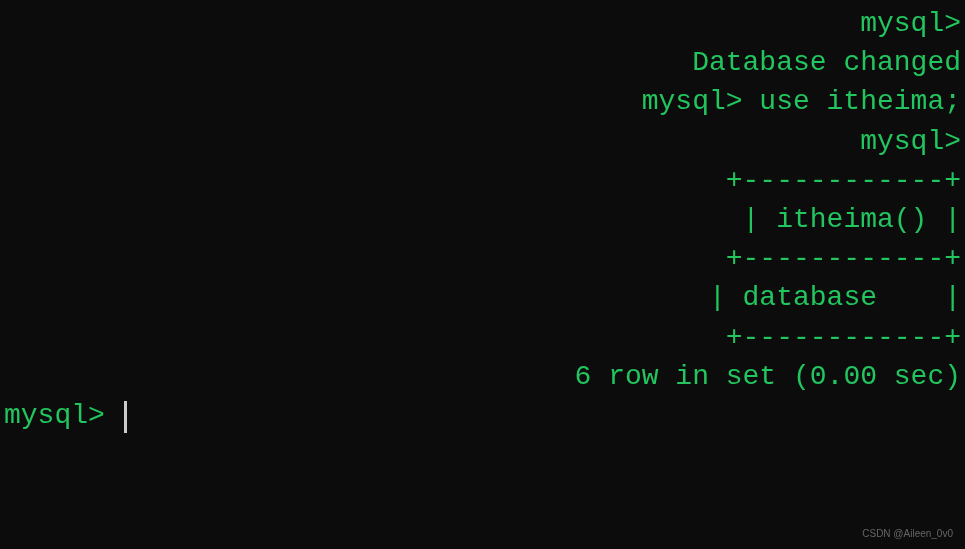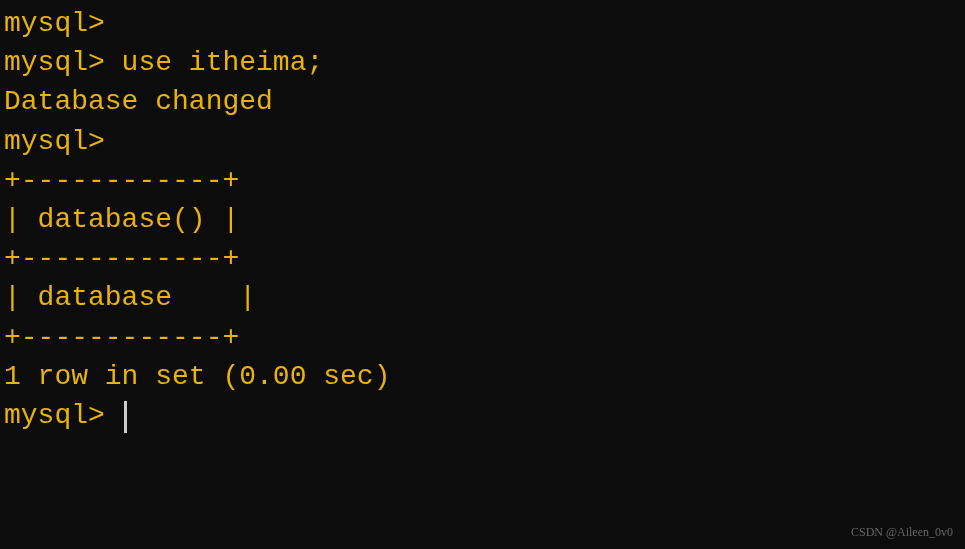--- a/index.html
+++ b/index.html
@@ -14,59 +14,60 @@
       font-size: 28px;
       line-height: 1.4;
       width: 965px;
       height: 549px;
       padding: 4px;
       position: relative;
       overflow: hidden;
     }
     .terminal-line {
       white-space: pre;
-      color: #eab308;
+      color: #22c55e;
+      text-align: right;
     }
     .cursor {
       display: inline-block;
       width: 3px;
       height: 32px;
       background-color: #cccccc;
       vertical-align: text-bottom;
       margin-left: 2px;
       position: relative;
       top: 2px;
     }
     .watermark {
       position: absolute;
       bottom: 8px;
       right: 12px;
-      font-size: 12px;
+      font-size: 10px;
       color: #666666;
-      font-family: Liberation Serif, serif;
+      font-family: Liberation Sans, sans-serif;
     }
     .prompt-line {
       display: flex;
       align-items: center;
     }
   </style>
 </head>
 <body>
 
 <div>
   <div class="terminal-line">mysql&gt;</div>
+  <div class="terminal-line">Database changed</div>
   <div class="terminal-line">mysql&gt; use itheima;</div>
-  <div class="terminal-line">Database changed</div>
   <div class="terminal-line">mysql&gt;</div>
   <div class="terminal-line">+------------+</div>
-  <div class="terminal-line">| database() |</div>
+  <div class="terminal-line">| itheima() |</div>
   <div class="terminal-line">+------------+</div>
   <div class="terminal-line">| database    |</div>
   <div class="terminal-line">+------------+</div>
-  <div class="terminal-line">1 row in set (0.00 sec)</div>
+  <div class="terminal-line">6 row in set (0.00 sec)</div>
   <div class="terminal-line"></div>
   <div class="prompt-line">
     <span class="terminal-line">mysql&gt; </span>
       <span class="cursor"></span>
   </div>
 </div>
 
 <div class="watermark">CSDN @Aileen_0v0</div>
 
 </body></html>

